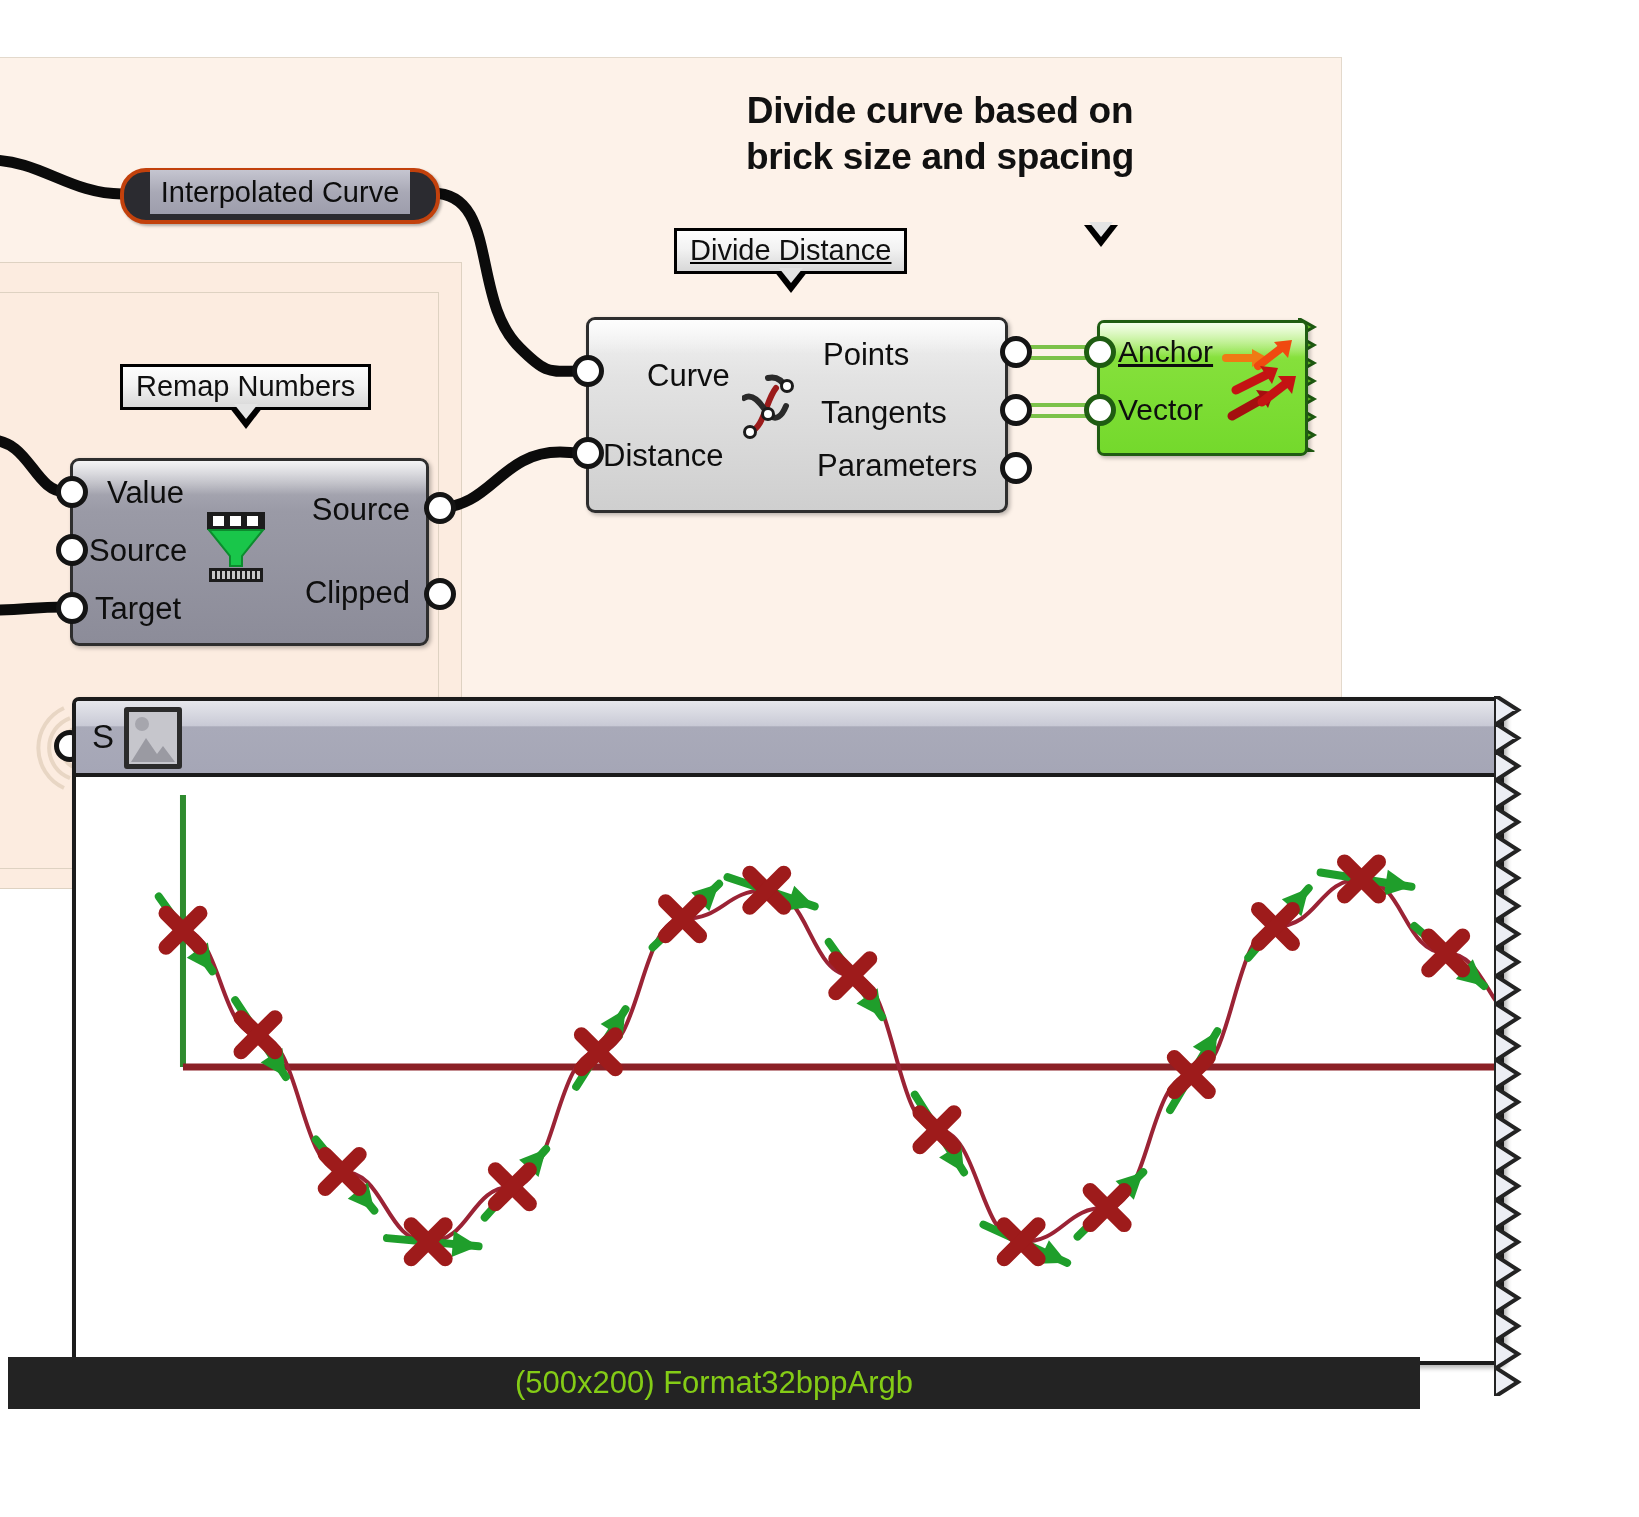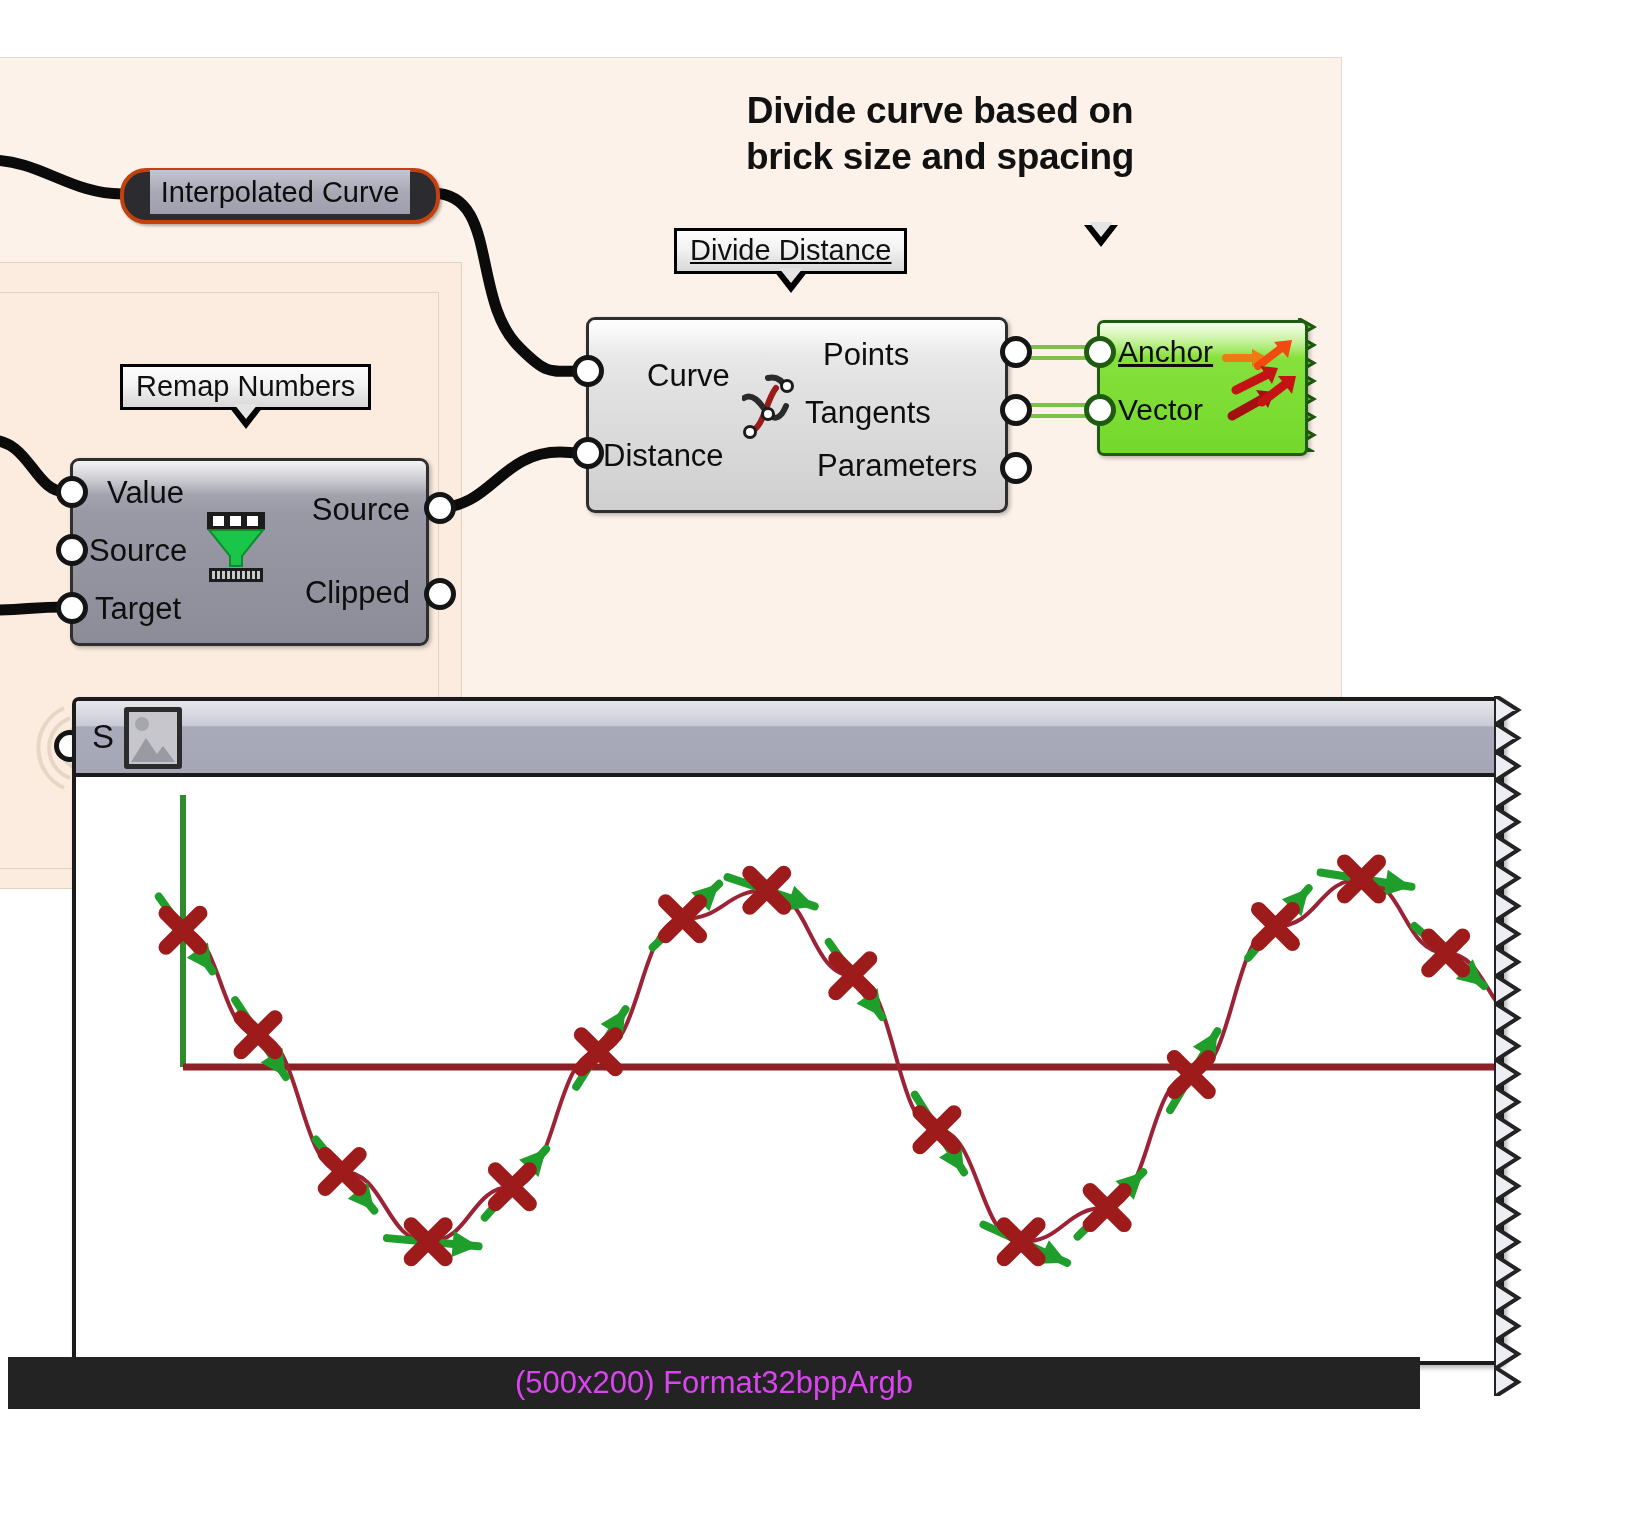--- a/index.html
+++ b/index.html
@@ -121,21 +121,21 @@
     position:absolute;left:48px;top:6px;width:58px;height:62px;
     border:5px solid #2b2b2b;border-radius:3px;background:#c6c6cc;
     box-sizing:border-box;overflow:hidden;
   }
   #panel-canvas{
     position:absolute;left:0;top:76px;width:1420px;height:500px;background:#fff;
   }
   #plot{position:absolute;left:0;top:0;width:1420px;height:500px;}
   #panel-footer{
     position:absolute;left:8px;top:1357px;width:1412px;height:52px;
-    background:#232323;color:#d946ef;
+    background:#232323;color:#84cc16;
     font-family:"Liberation Sans", sans-serif;font-size:31px;
     display:flex;align-items:center;justify-content:center;
   }
   #panel-zig{position:absolute;left:1494px;top:696px;width:30px;height:700px;}
   #panel-port{position:absolute;left:54px;top:730px;width:32px;height:32px;border-radius:50%;background:#fff;border:5px solid #141414;box-sizing:border-box;}
   #panel-ripple{position:absolute;left:14px;top:700px;width:80px;height:96px;}
 </style>
 </head>
 <body>
 
@@ -225,21 +225,21 @@
   <div class="port" style="left:56px;top:534px;"></div>
   <div class="port" style="left:56px;top:592px;"></div>
   <div class="port" style="left:424px;top:492px;"></div>
   <div class="port" style="left:424px;top:578px;"></div>
 
   <div class="node" id="node-divide">
     <div class="sheen"></div>
     <span class="lbl" style="left:58px;top:38px;">Curve</span>
     <span class="lbl" style="left:14px;top:118px;">Distance</span>
     <span class="lbl" style="left:234px;top:17px;">Points</span>
-    <span class="lbl" style="left:216px;top:75px;">Tangents</span>
+    <span class="lbl" style="left:232px;top:75px;">Tangents</span>
     <span class="lbl" style="left:228px;top:128px;">Parameters</span>
   </div>
 
   <svg id="icon-divide" viewBox="0 0 62 72">
     <path d="M8 62 C 22 58, 24 30, 34 18" stroke="#9b1b1b" stroke-width="6" fill="none" stroke-linecap="round"></path>
     <path d="M2 28 C 12 22, 20 36, 26 44" stroke="#2a2a2a" stroke-width="6" fill="none" stroke-linecap="round"></path>
     <path d="M26 44 C 34 52, 40 46, 44 36" stroke="#2a2a2a" stroke-width="6" fill="none" stroke-linecap="round"></path>
     <path d="M26 8 C 34 6, 40 10, 44 18" stroke="#2a2a2a" stroke-width="6" fill="none" stroke-linecap="round"></path>
     <circle cx="8" cy="62" r="5.5" fill="#fff" stroke="#1c1c1c" stroke-width="3"></circle>
     <circle cx="26" cy="44" r="5.5" fill="#fff" stroke="#1c1c1c" stroke-width="3"></circle>

